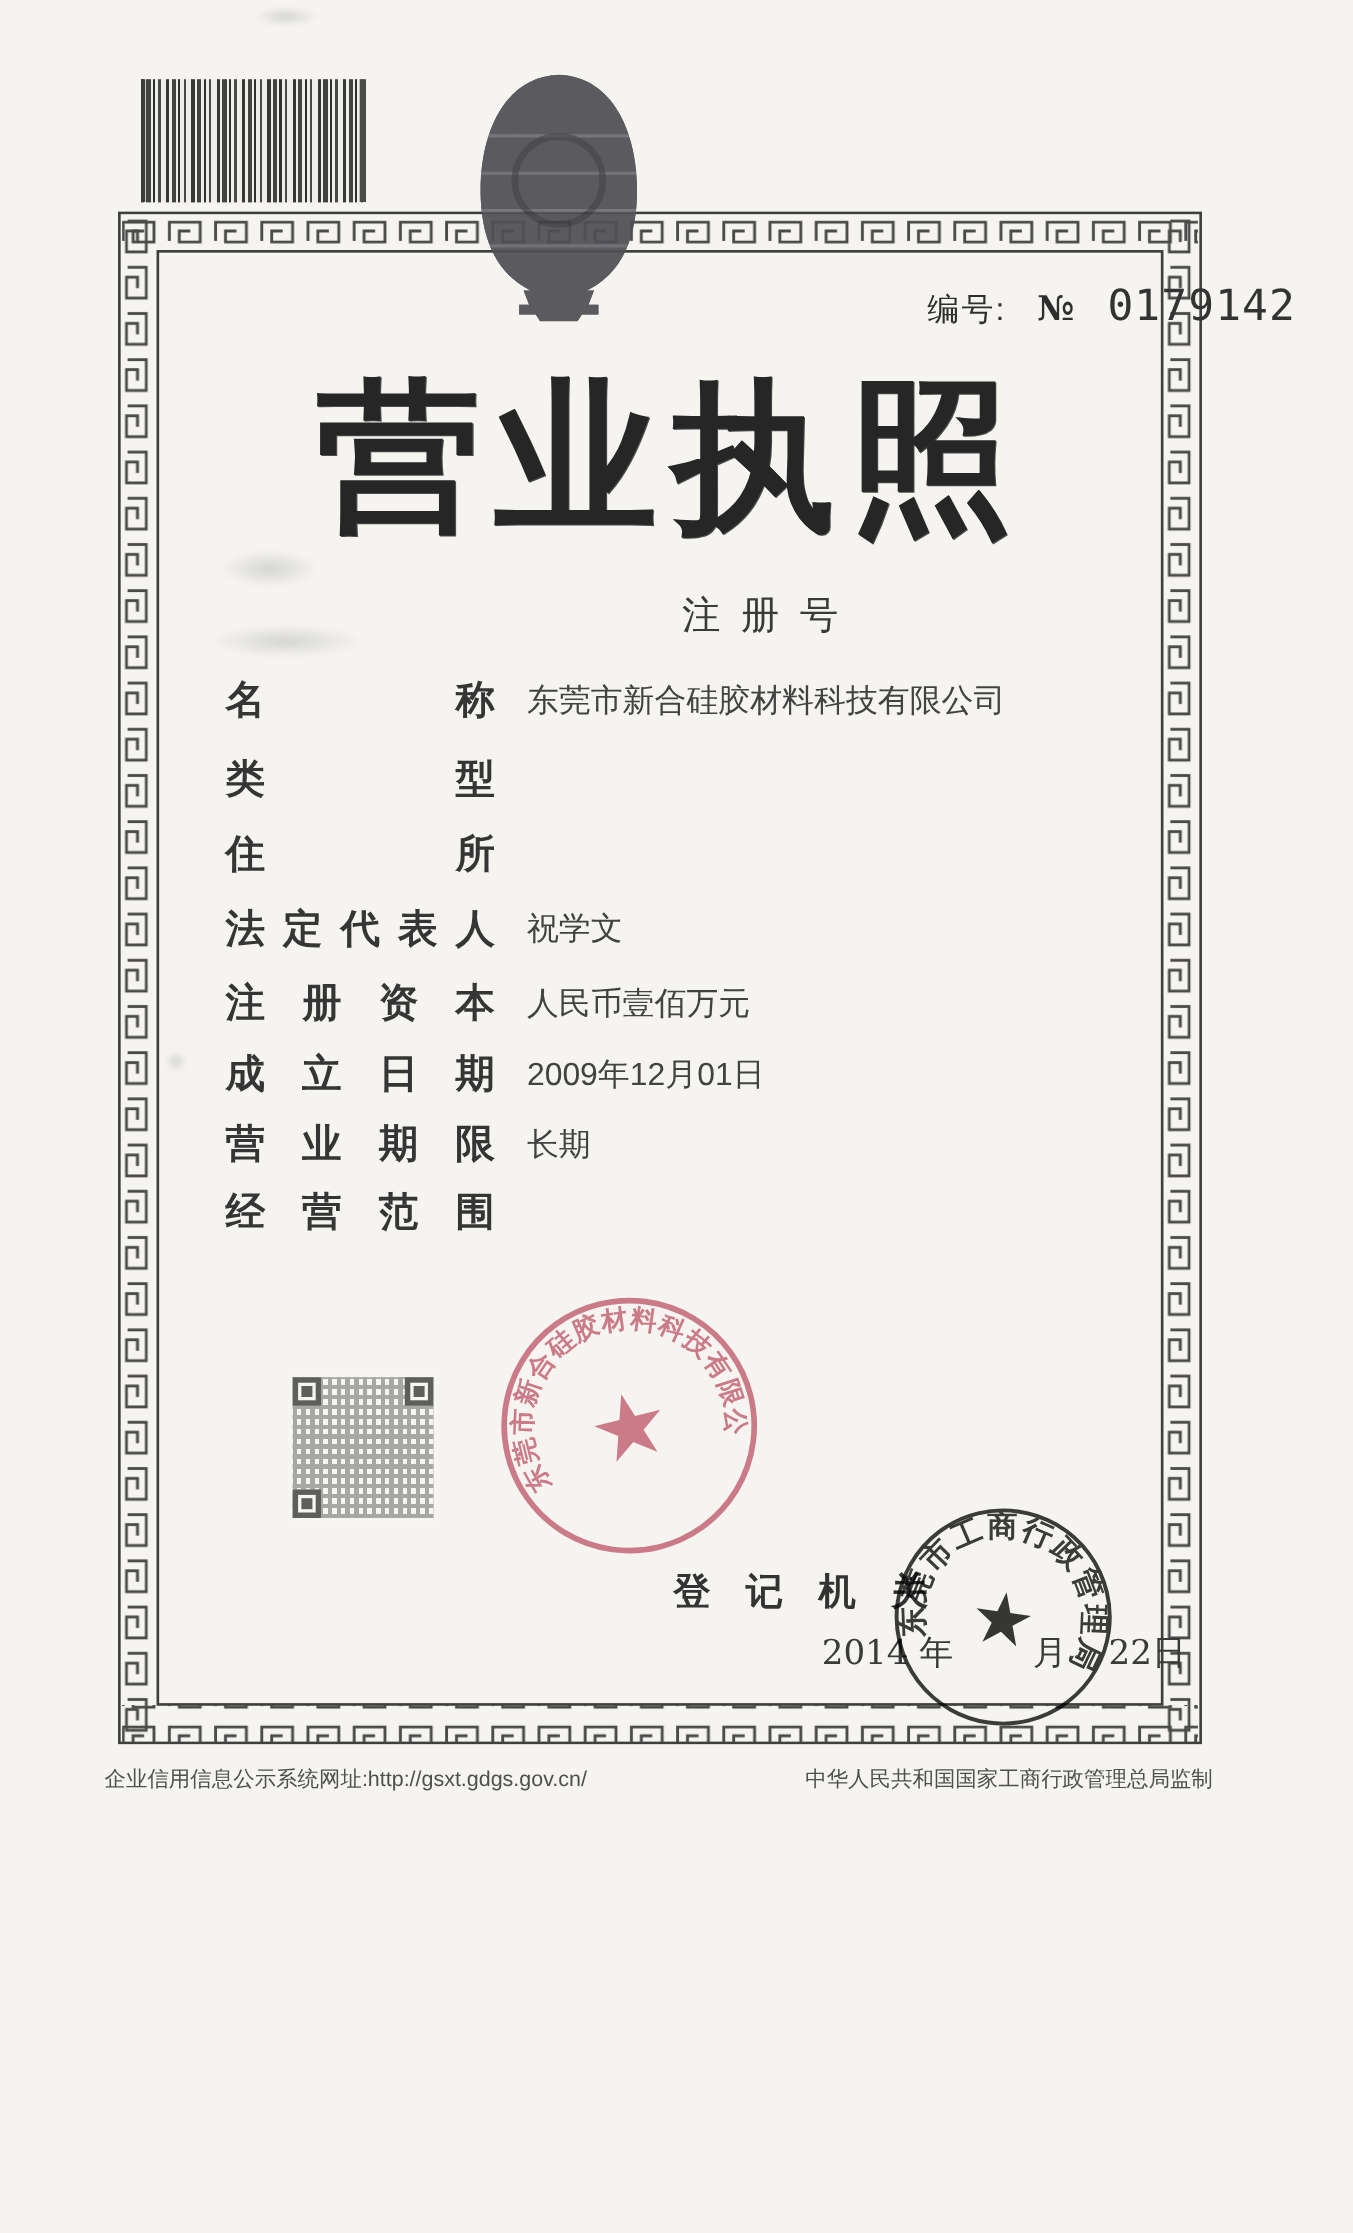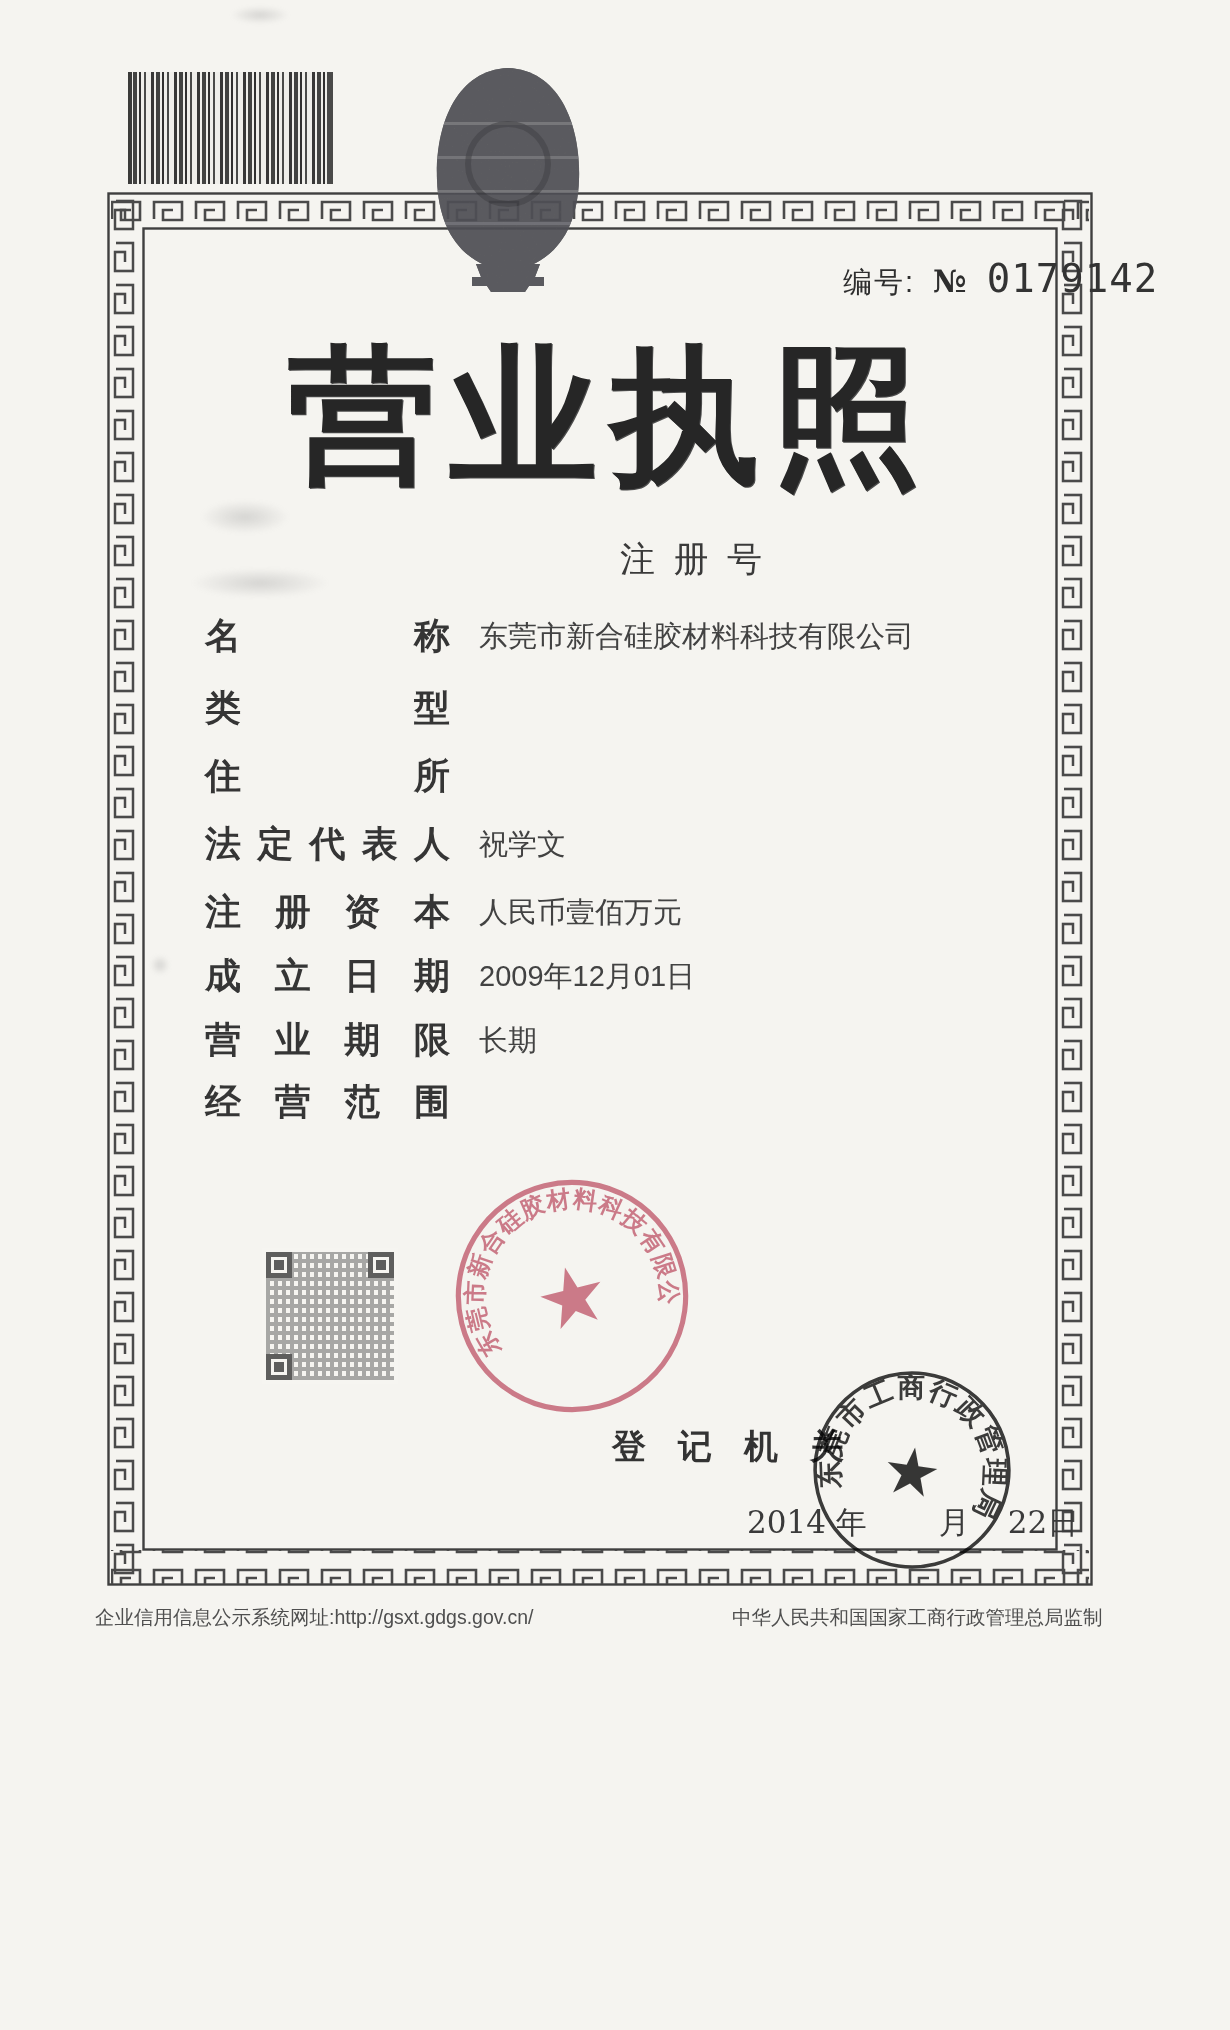--- a/index.html
+++ b/index.html
@@ -20,40 +20,40 @@
         #1e1e1e 0 3px,#efeeea 3px 5px,#2a2a2a 5px 9px,#efeeea 9px 11px,
         #161616 11px 13px,#efeeea 13px 16px,#333 16px 18px,#efeeea 18px 23px);
     box-shadow:inset 4px 0 0 #222,inset -6px 0 0 #333;
     opacity:.88;
   }
   
   .frame{left:107px;top:192px;}
   
   .emblem{left:418px;top:64px;width:180px;height:232px;opacity:.93;}
   
-  .serial{top:256px;left:843px;font-size:29px;letter-spacing:2px;color:#2e2e2e;display:flex;align-items:baseline;gap:18px;white-space:nowrap;}
+  .serial{top:256px;left:843px;font-size:29px;letter-spacing:2px;color:#2e2e2e;display:flex;align-items:baseline;gap:28px;white-space:nowrap;}
   .serial .mark{font-family:"DejaVu Serif",serif;font-weight:bold;font-size:31px;}
   .serial .num{font-family:"DejaVu Sans Mono",monospace;font-size:39px;letter-spacing:1px;color:#333;}
   
   .title{top:342px;left:288px;width:632px;font-size:148px;font-weight:900;color:#262626;line-height:1;
          text-shadow:1px 1px 0 #4c4c4c;}
   
   .regline{top:536px;left:620px;display:flex;align-items:baseline;white-space:nowrap;}
   .regline .reg-label{width:142px;font-size:35px;color:#3a3a3a;}
   .regline .reg-num{margin-left:66px;font-family:"DejaVu Serif",serif;font-size:38px;color:#3f3f3f;letter-spacing:1px;}
   
   .field-row{position:absolute;left:205px;display:flex;align-items:flex-start;white-space:nowrap;}
   .field-label{width:245px;font-size:36px;font-weight:600;color:#353535;flex:none;}
   .field-value{margin-left:29px;font-size:29px;color:#424242;padding-top:5px;}
   .scope .field-value{white-space:normal;width:585px;font-size:22.5px;line-height:1.42;padding-top:8px;color:#444;}
   [data-justify]{display:flex;justify-content:space-between;}
   
   .registrar{top:1424px;left:612px;width:232px;font-size:34px;font-weight:600;color:#333;}
   .dateline{top:1482px;left:747px;font-size:31px;color:#3a3a3a;display:flex;align-items:baseline;white-space:nowrap;}
-  .dateline .y{font-family:"DejaVu Serif",serif;margin-top:20px;}
+  .dateline .y{font-family:"DejaVu Serif",serif;}
   .dateline .m{margin-left:72px;}
   .dateline .d{margin-left:38px;font-family:"DejaVu Serif",serif;}
   
   .qr{left:262px;top:1248px;width:136px;height:136px;background:#f7f6f2;opacity:.82;}
   .qr .noise{position:absolute;inset:4px;
     background:
       repeating-linear-gradient(0deg,#4a4a4a 0 4px,transparent 4px 9px),
       repeating-linear-gradient(90deg,#4a4a4a 0 4px,transparent 4px 8px);
     opacity:.55;}
   .finder{position:absolute;width:26px;height:26px;border:5px solid #3e3e3e;background:#f7f6f2;box-sizing:border-box;}

